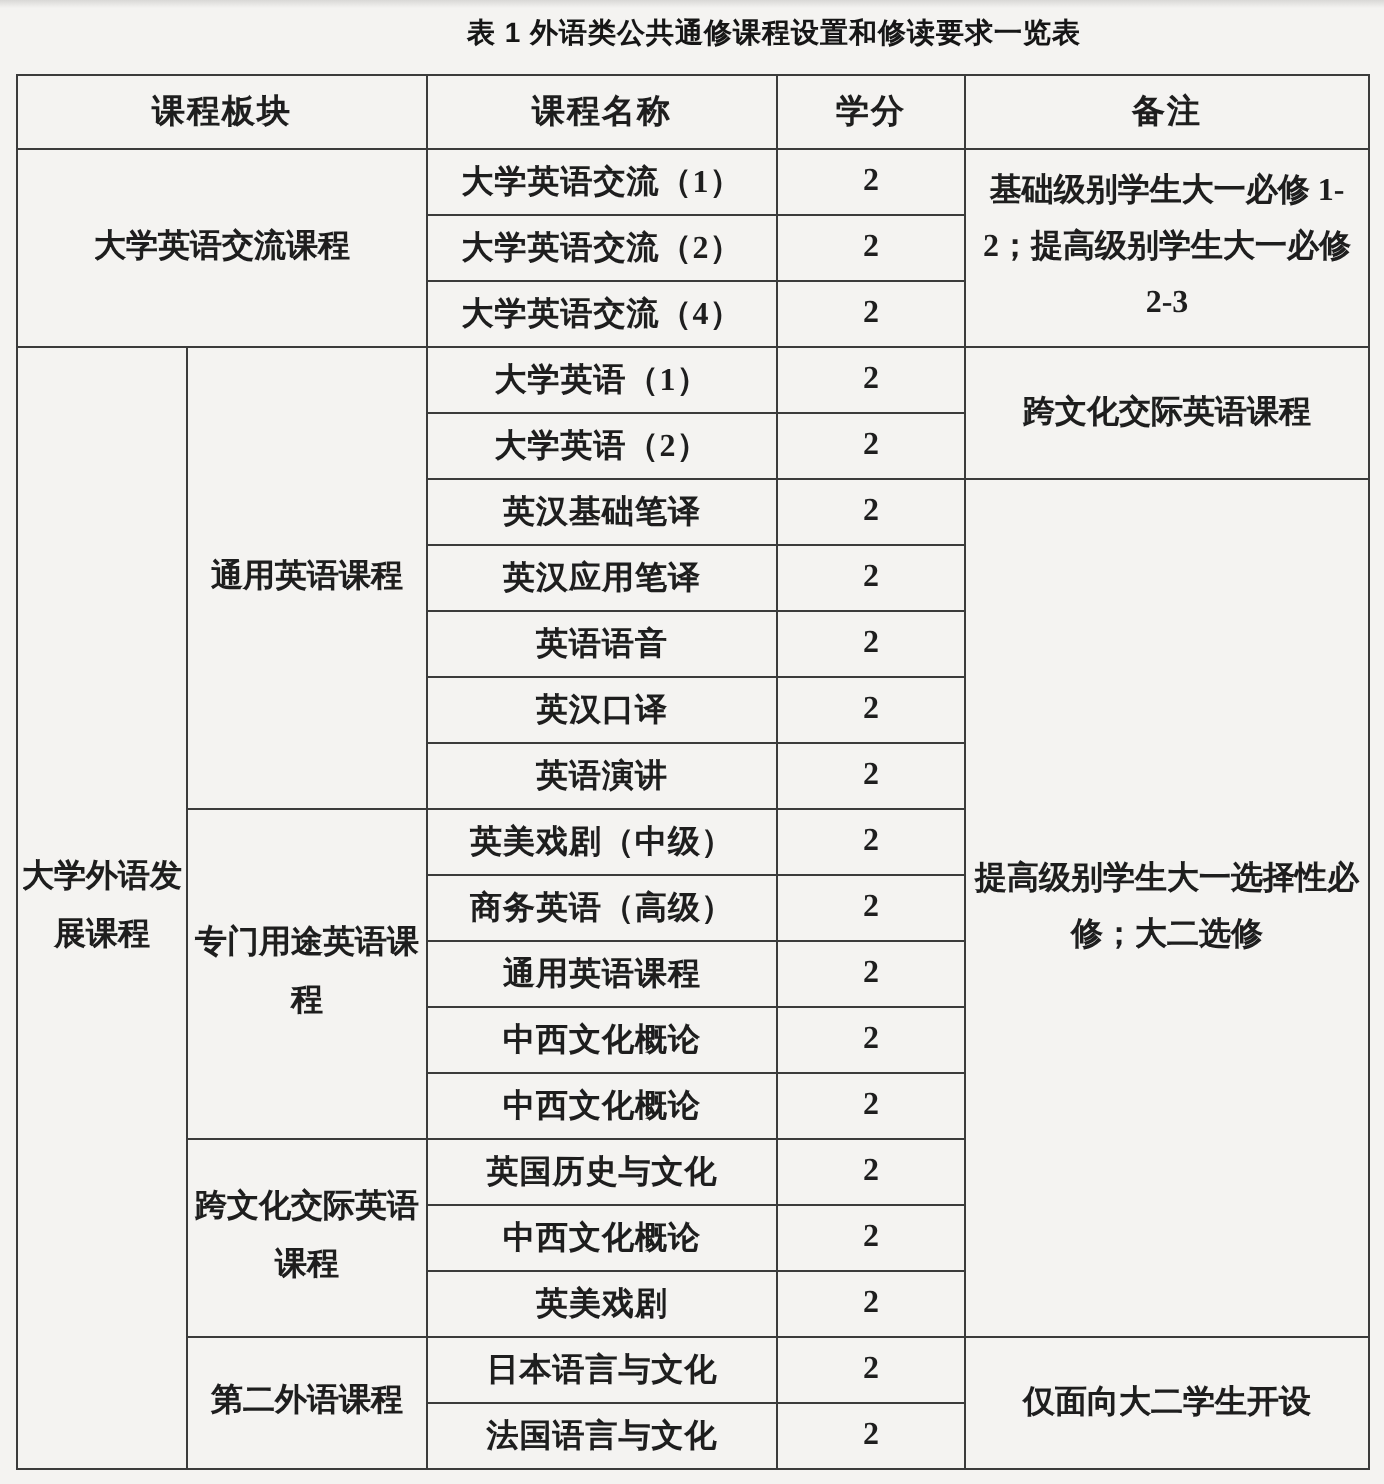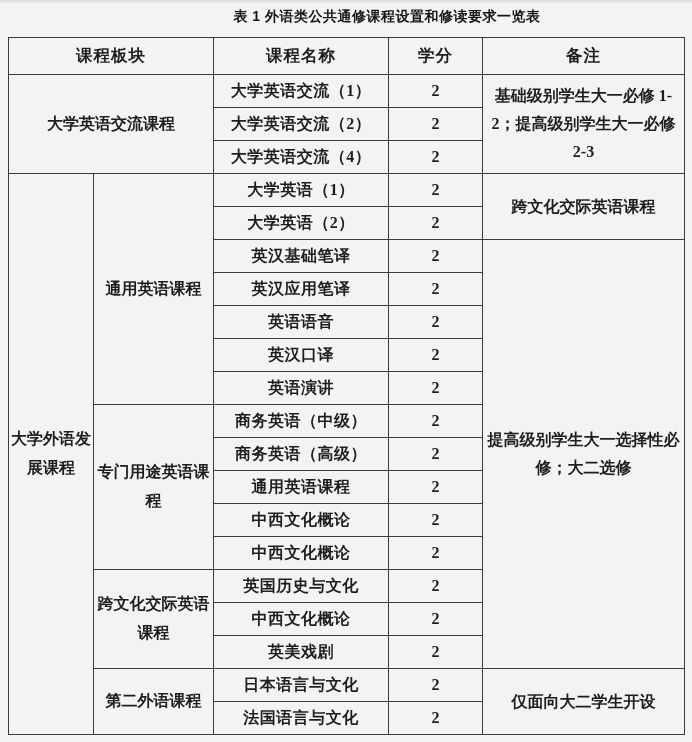--- a/index.html
+++ b/index.html
@@ -139,21 +139,21 @@
     <td class="course-cell">英汉口译</td>
     <td class="credits-cell">2</td>
   </tr>
   <tr class="body-row">
     <td class="course-cell">英语演讲</td>
     <td class="credits-cell">2</td>
   </tr>
 
   <tr class="body-row">
     <td rowspan="5" class="submodule-cell">专门用途英语课程</td>
-    <td class="course-cell">商务英语（中级）</td>
+    <td class="course-cell">英美戏剧（中级）</td>
     <td class="credits-cell">2</td>
   </tr>
   <tr class="body-row">
     <td class="course-cell">商务英语（高级）</td>
     <td class="credits-cell">2</td>
   </tr>
   <tr class="body-row">
     <td class="course-cell">通用英语课程</td>
     <td class="credits-cell">2</td>
   </tr>

